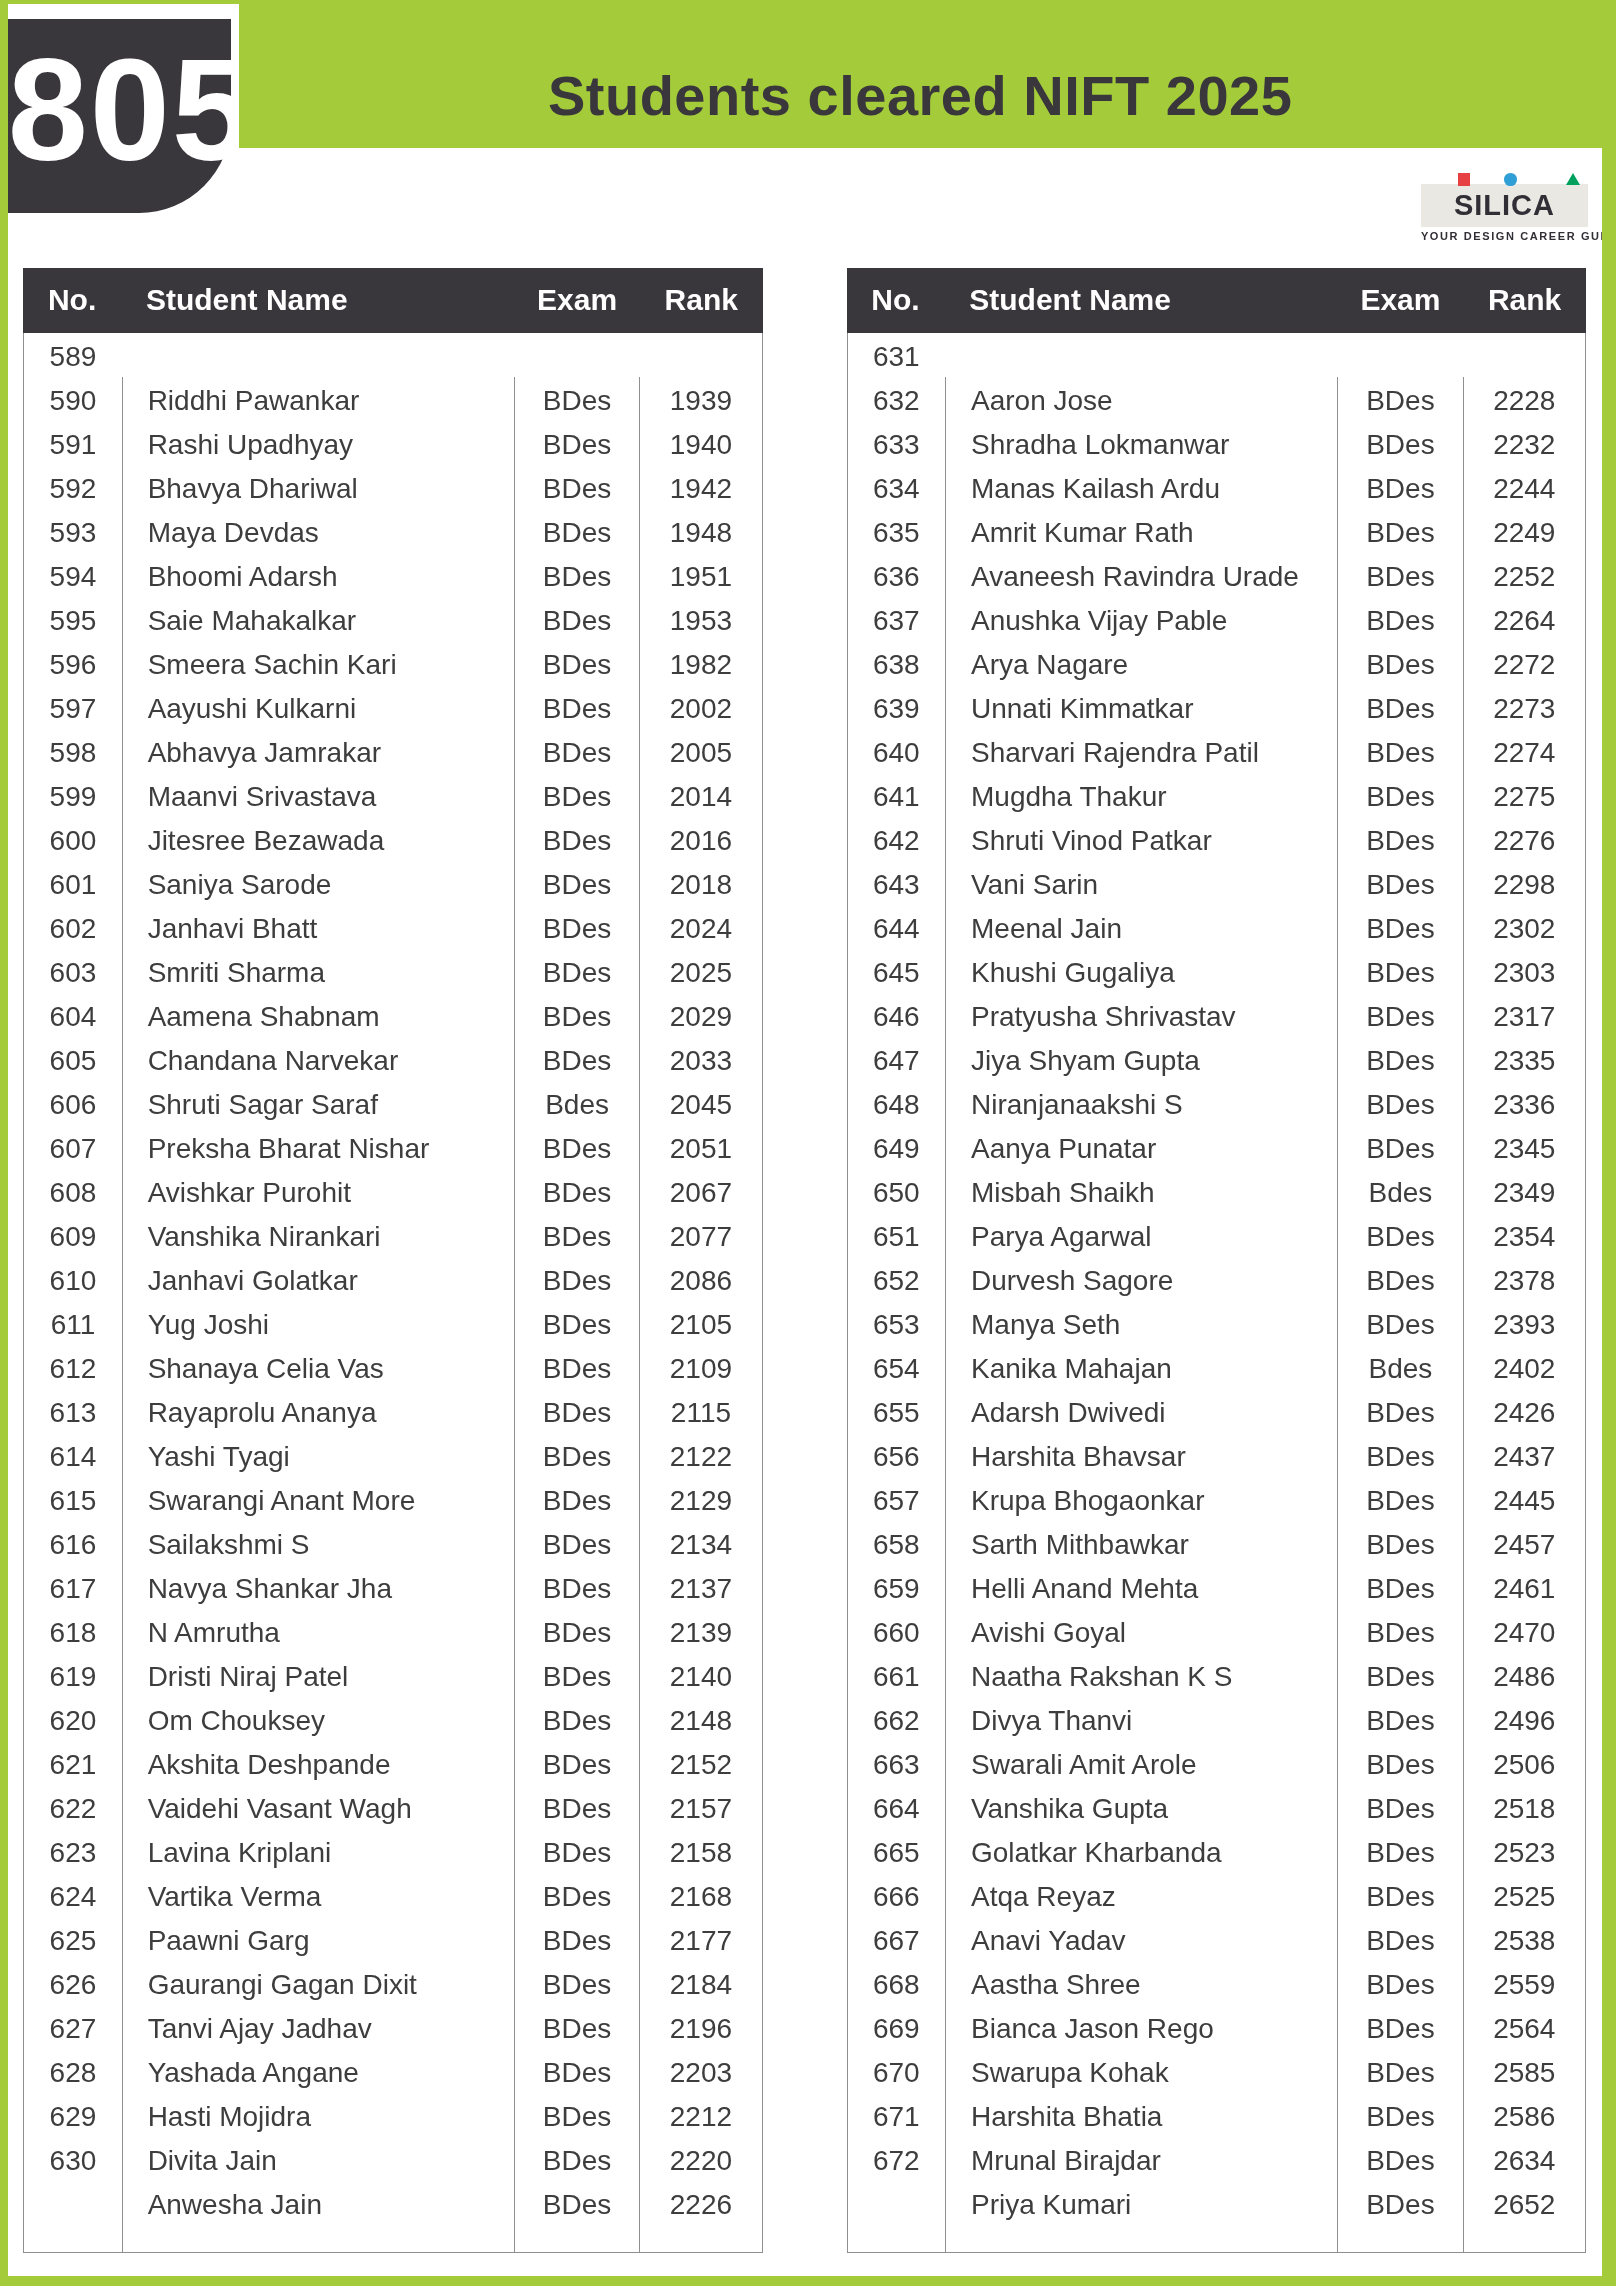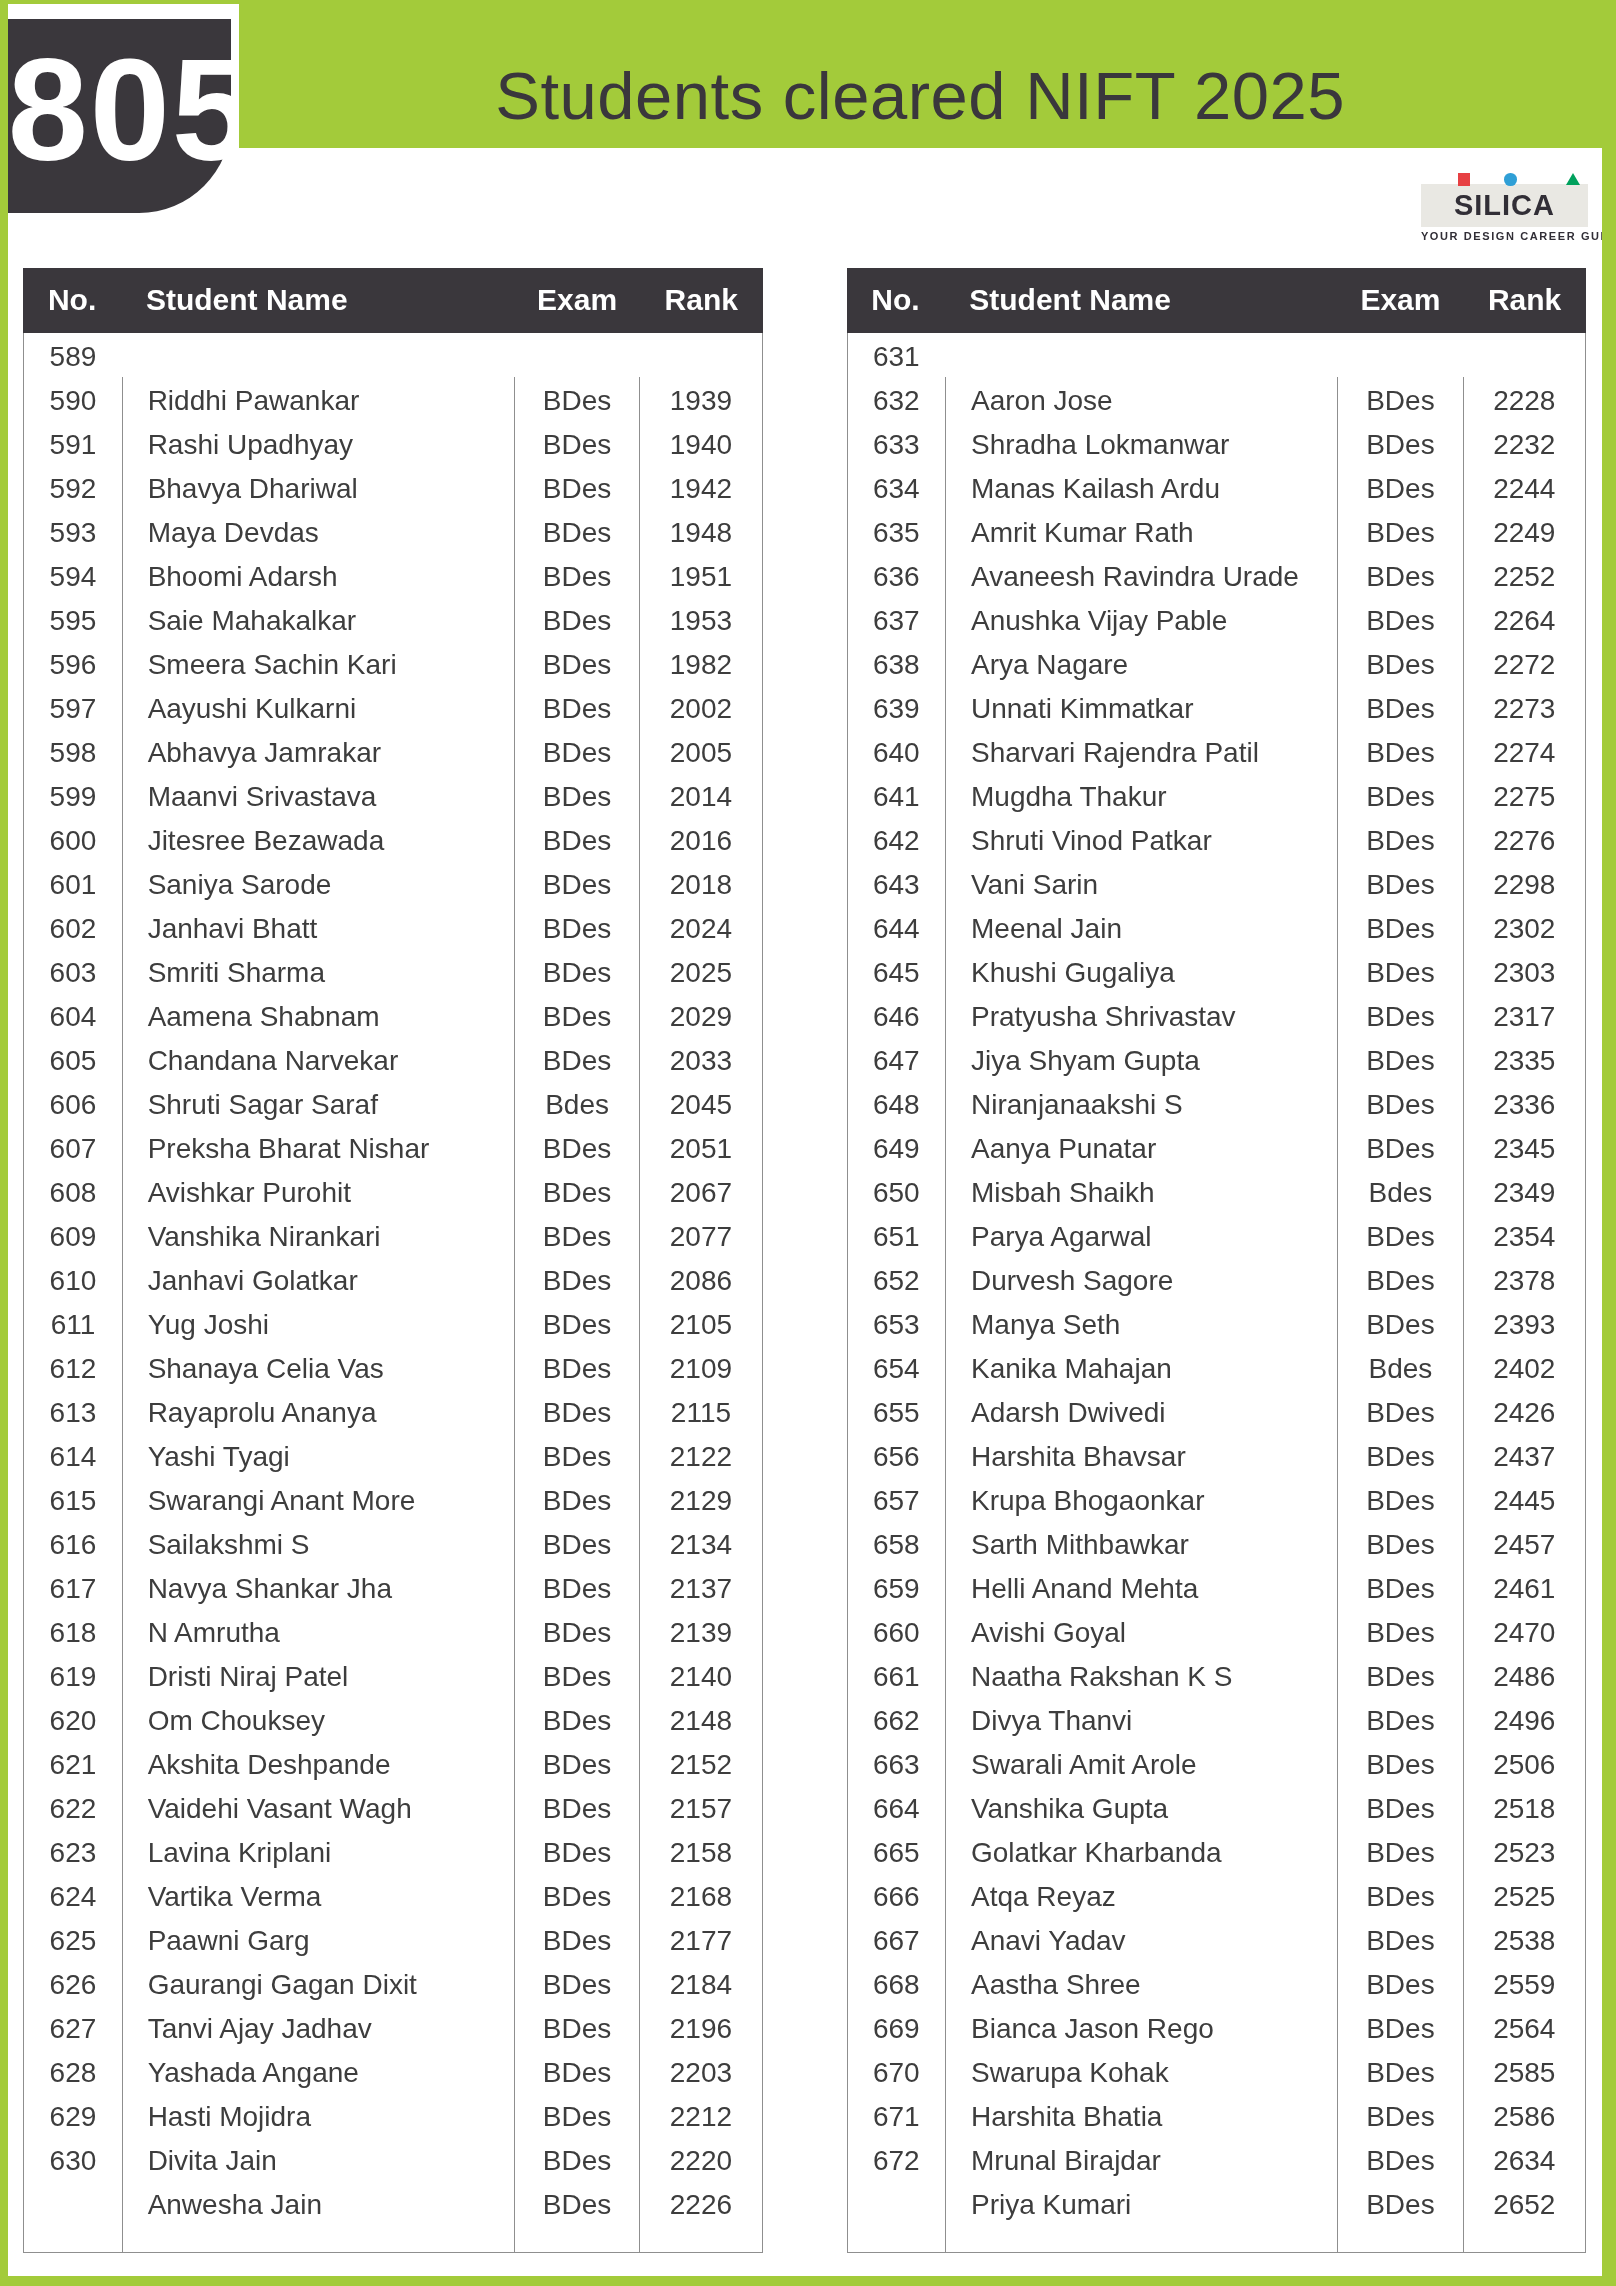--- a/index.html
+++ b/index.html
@@ -39,21 +39,21 @@
   .badge-text {
     color: #fff; font-size: 144px; font-weight: bold;
     letter-spacing: 1.9px; line-height: 1; padding-bottom: 9.7px;
   }
   .title-bar {
     position: absolute; left: 231px; right: 0; top: 0; height: 144px;
     background: var(--green);
     display: flex; align-items: center; justify-content: center;
   }
   .title-text {
-    color: var(--dark); font-size: 67px; font-weight: normal;
+    color: var(--dark); font-size: 56px; font-weight: bold;
     letter-spacing: 0.5px;
     margin-top: 40px;
   }
   
   .logo { position: absolute; top: 180px; right: 13.6px; width: 167px; }
   .logo-mark {
     position: relative; background: var(--logo-bg);
     height: 43px; padding: 0 4.9px;
     display: flex; align-items: center; justify-content: center;
   }

